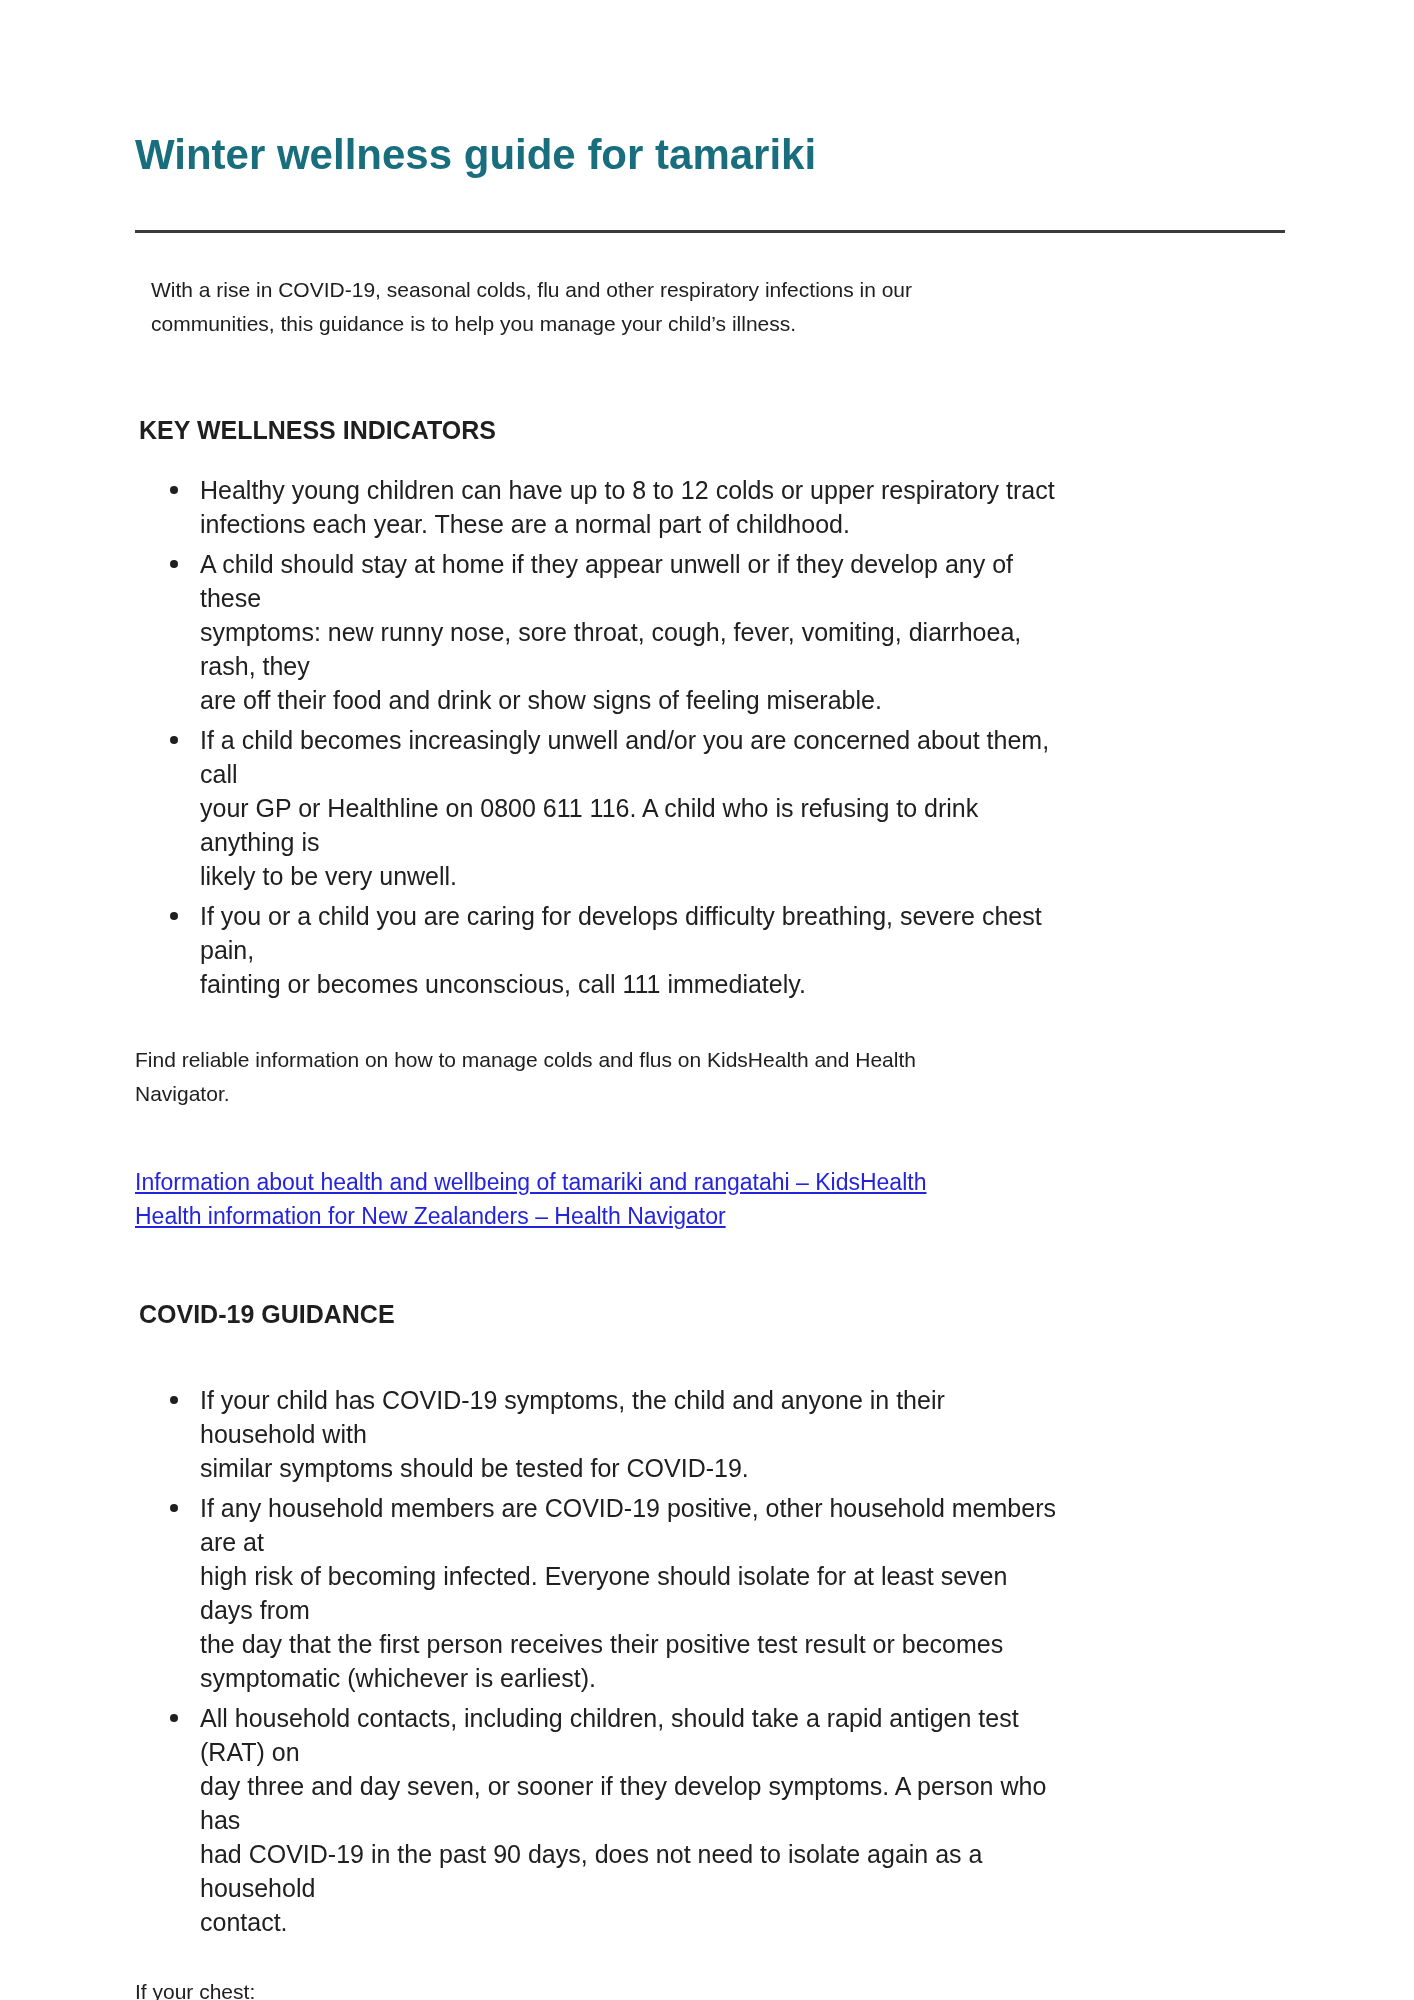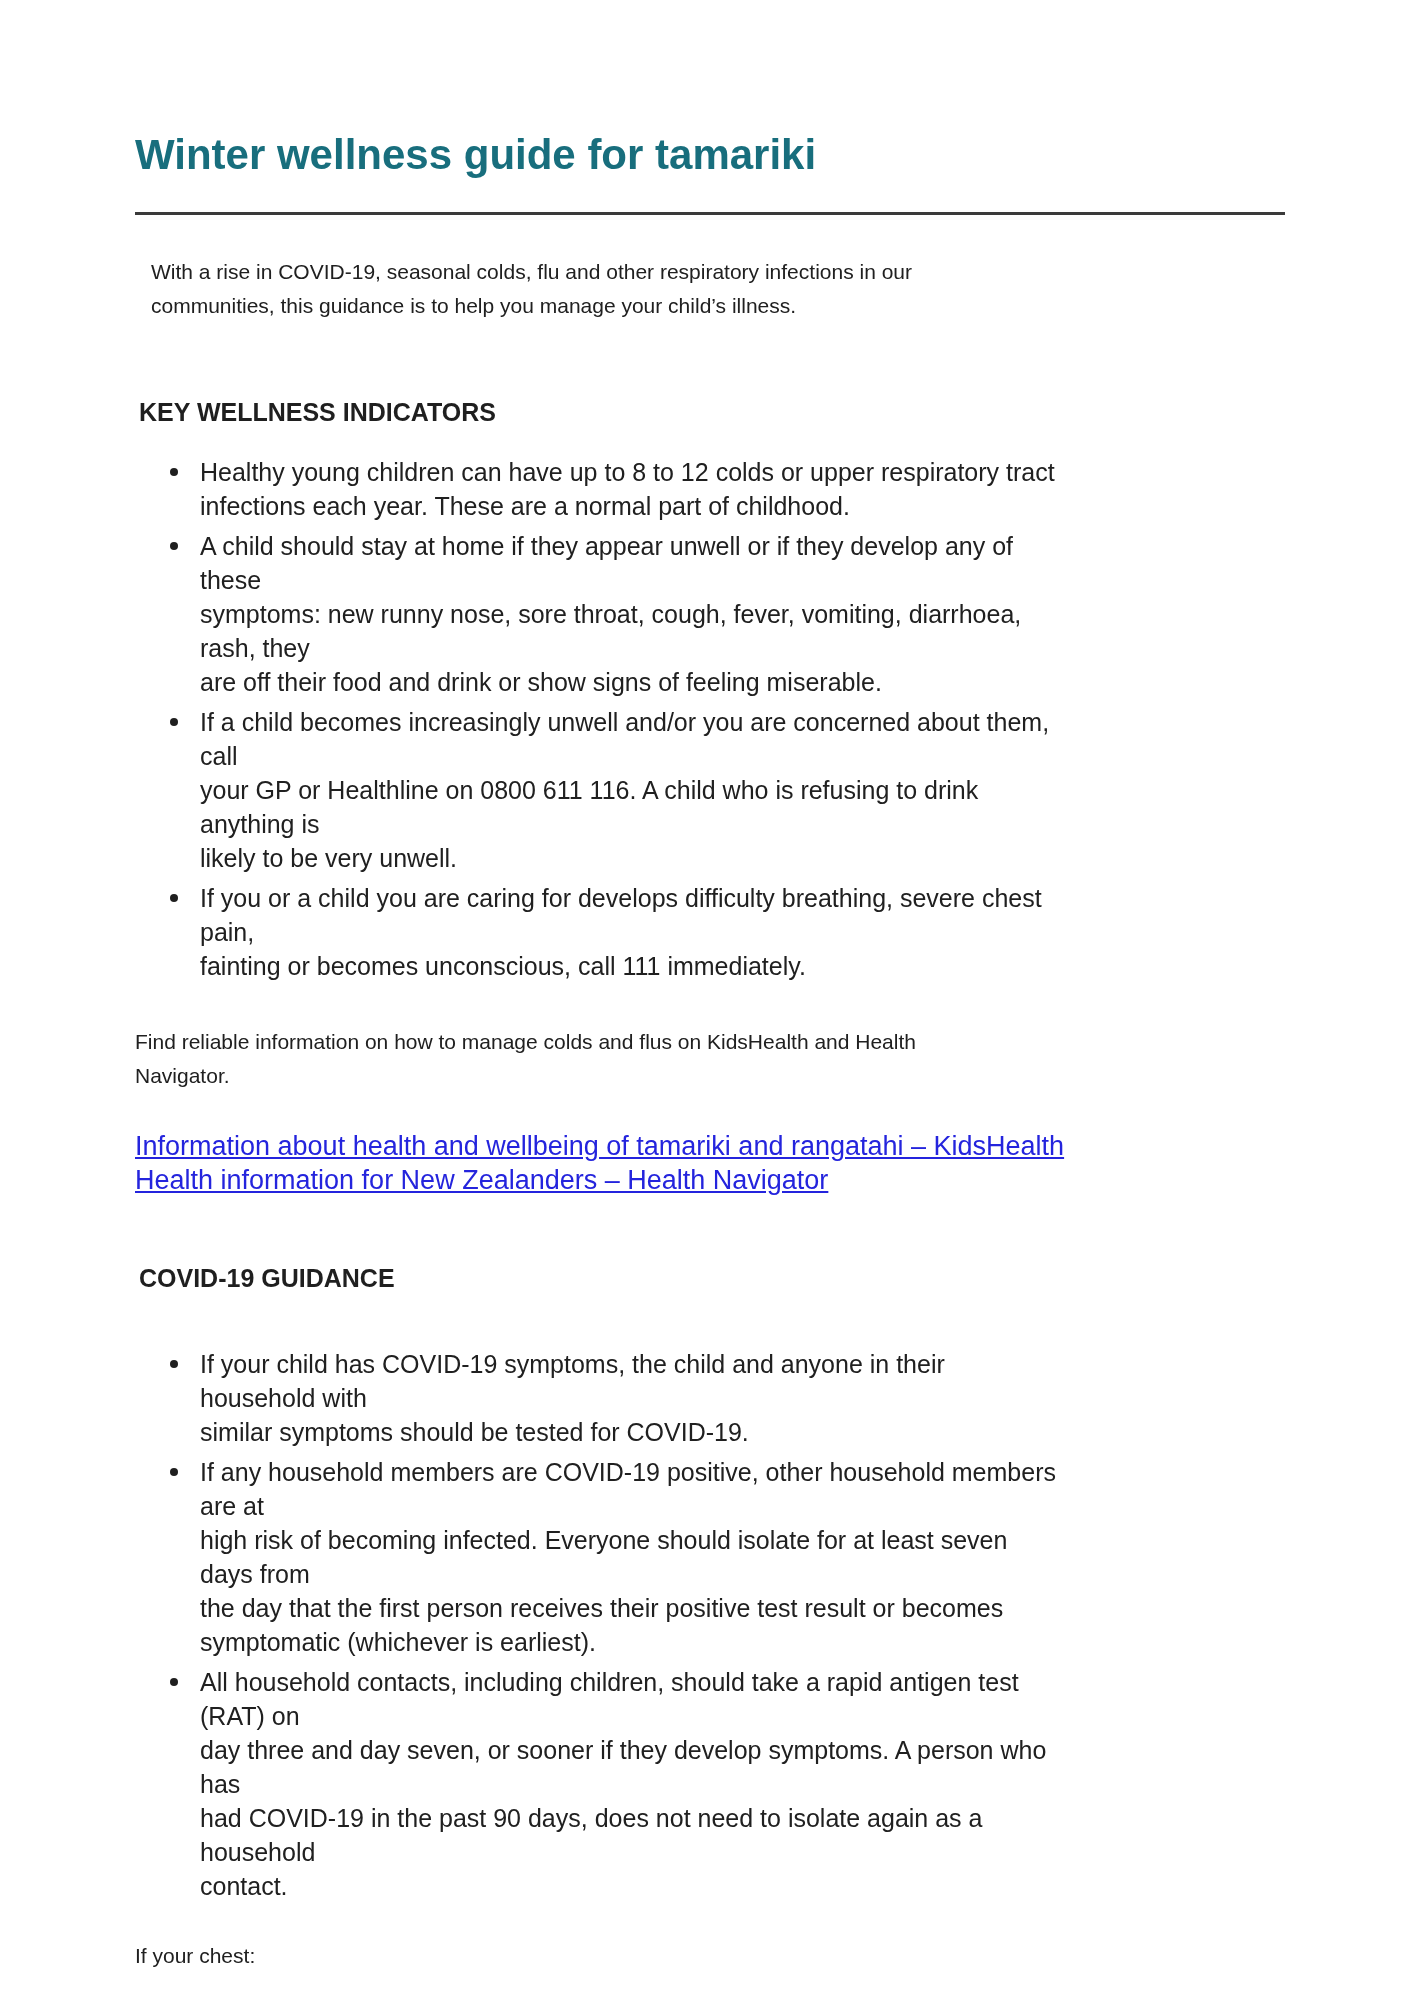--- a/index.html
+++ b/index.html
@@ -20,21 +20,21 @@
     height: 2000px;
     padding: 130px 129px 0 135px;
     background: #ffffff;
   }
   .doc-title {
     margin: 0;
     font-size: 42px;
     line-height: 50px;
     font-weight: bold;
     color: #186e7d;
-    padding-bottom: 32px;
+    padding-bottom: 50px;
     border-bottom: 3px solid #3a3a3a;
   }
   .para {
     margin: 0;
     font-size: 21px;
     line-height: 34px;
     white-space: pre-line;
   }
   .intro { margin-top: 40px; margin-left: 16px; }
   .section-heading {
@@ -66,22 +66,22 @@
     position: absolute;
     left: 35px;
     top: 13px;
     width: 8px;
     height: 8px;
     border-radius: 50%;
     background: #1f1f1f;
   }
   .find-info { margin-top: 42px; }
   .links {
-    margin-top: 36px;
-    font-size: 27px;
+    margin-top: 54px;
+    font-size: 23px;
     line-height: 34px;
   }
   a.doc-link {
     display: block;
     color: #2424dd;
     text-decoration: underline;
     cursor: pointer;
   }
   .closing { margin-top: 36px; }
 </style>

